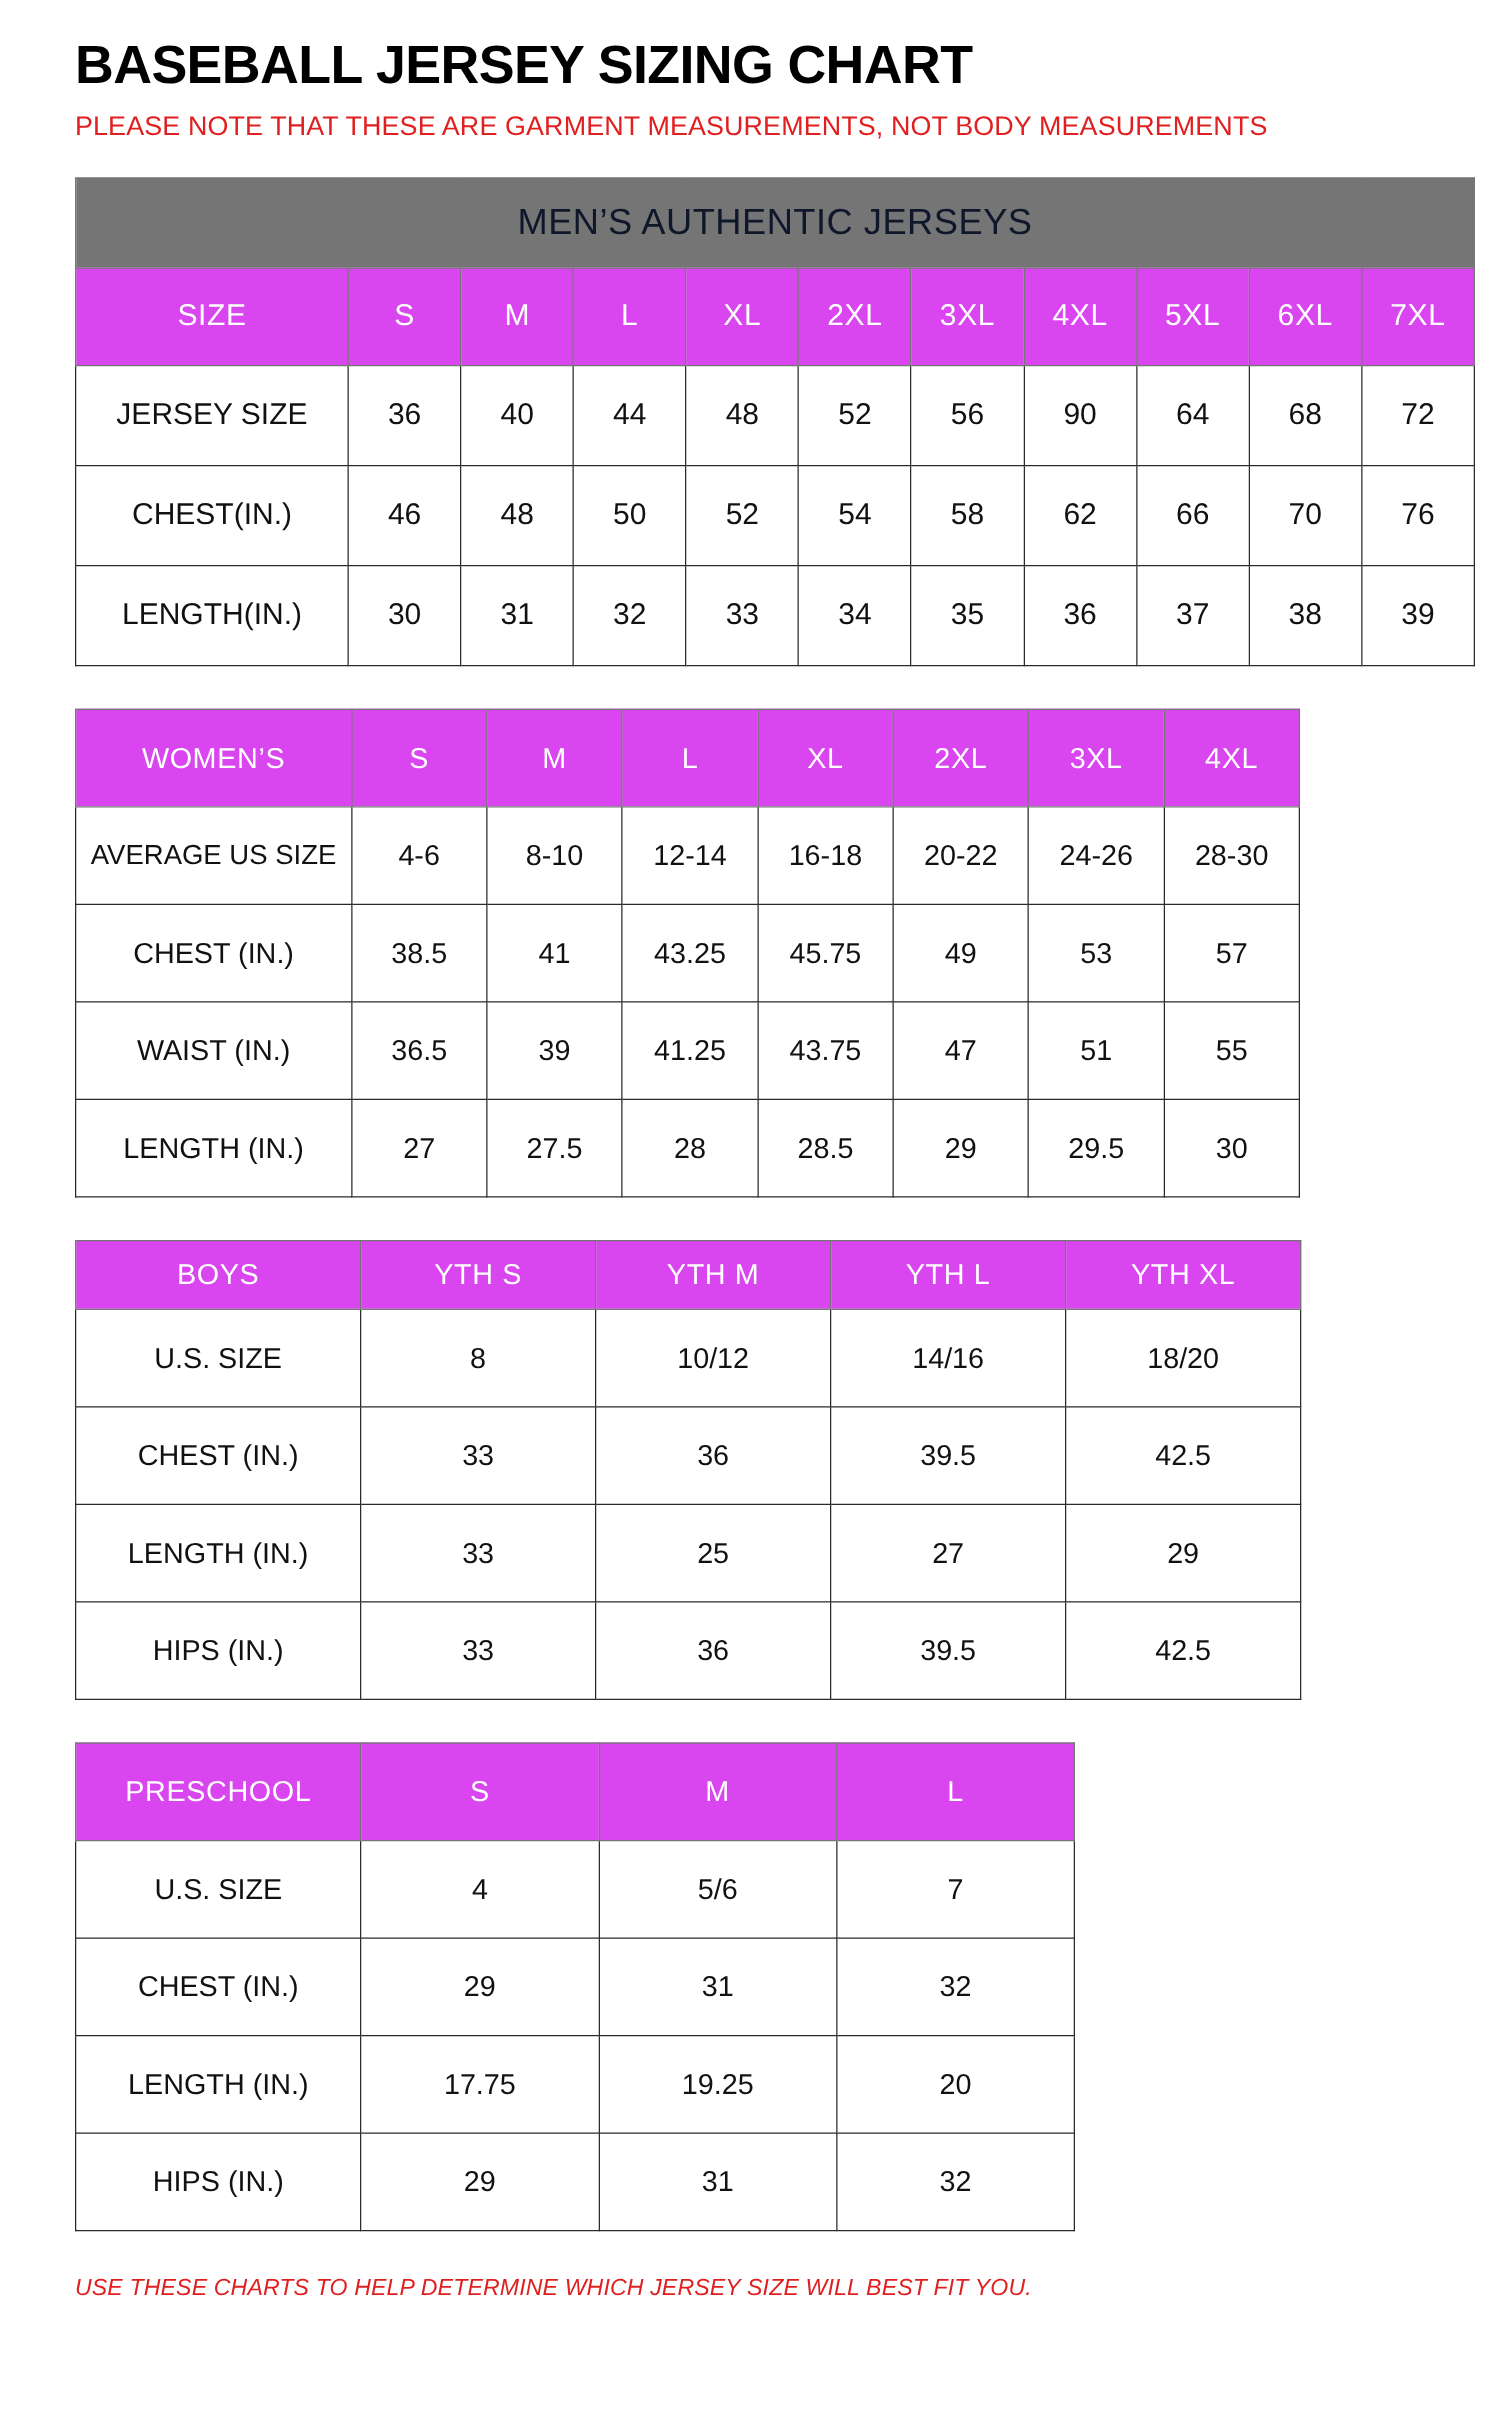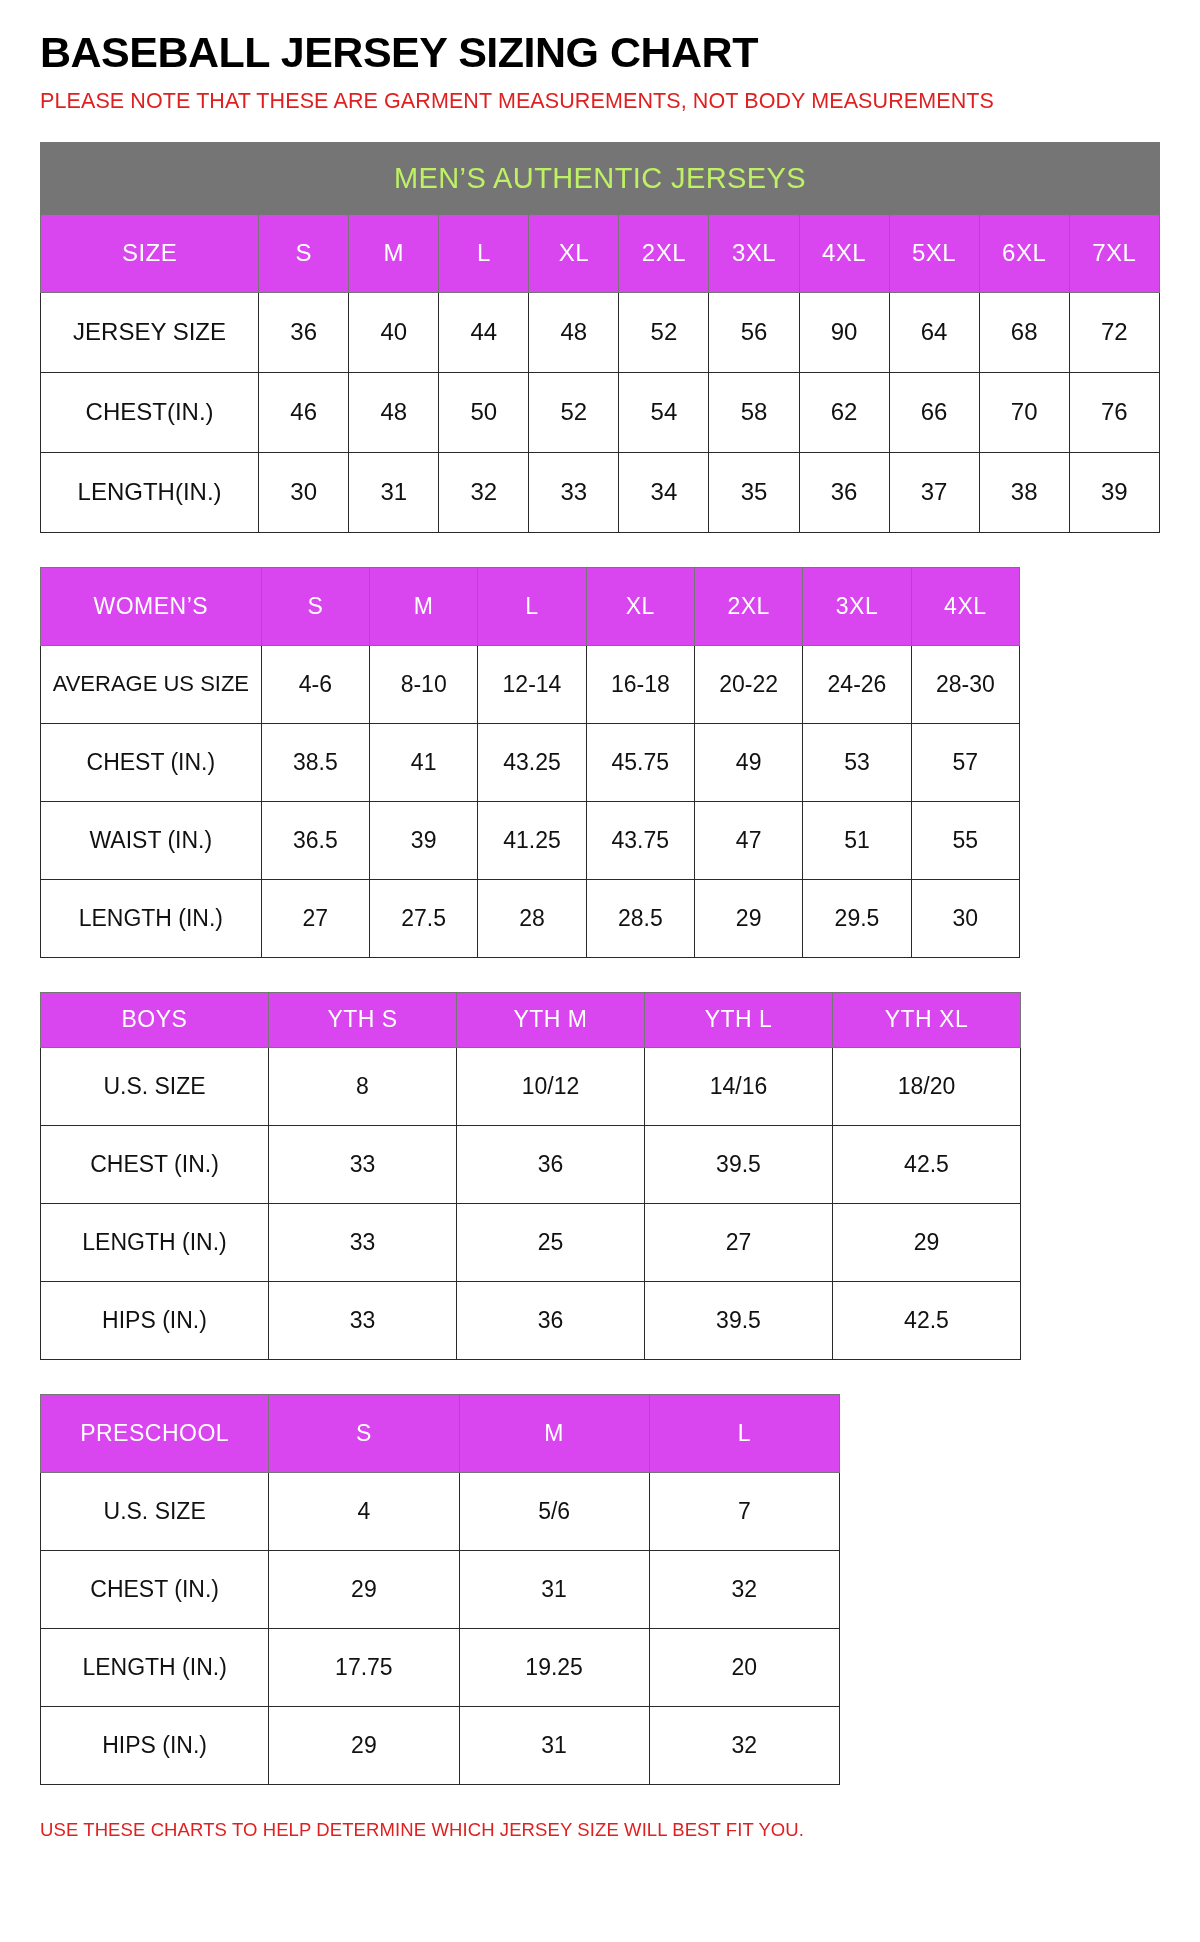--- a/index.html
+++ b/index.html
@@ -10,21 +10,21 @@
   }
   body {
     width: 1200px;
     min-height: 1942px;
     font-family: "Liberation Sans", sans-serif;
     color: #1a1a1a;
     -webkit-font-smoothing: antialiased;
   }
   .page {
     width: 1200px;
-    padding: 30px 40px 0 40px;
+    padding: 30px 40px 0 60px;
   }
   .chart-title {
     font-size: 43px;
     font-weight: bold;
     letter-spacing: -0.5px;
     color: #000;
     margin: 0 0 12px 0;
     line-height: 1.05;
   }
   .chart-note {
@@ -32,36 +32,37 @@
     font-size: 21.5px;
     line-height: 1.32;
     margin: 0 0 26px 0;
     letter-spacing: 0.1px;
   }
   .chart-footer {
     color: #e02020;
     font-size: 18.5px;
     margin: 22px 0 30px 0;
     letter-spacing: 0.1px;
+    font-style: italic;
   }
   table {
     border-collapse: collapse;
     margin-bottom: 34px;
     table-layout: fixed;
   }
   table td, table th {
     border: 1px solid #2a2a2a;
     text-align: center;
     vertical-align: middle;
     font-weight: normal;
     color: #111;
   }
   .banner-cell {
     background: #757575;
-    color: #bef264;
+    color: #0f172a;
     border: 1px solid #757575;
     font-size: 29px;
     height: 72px;
     letter-spacing: 0.4px;
   }
   .hdr-cell {
     background: #d946ef;
     color: #ffffff;
     border: 1px solid #757575;
     font-size: 23px;

